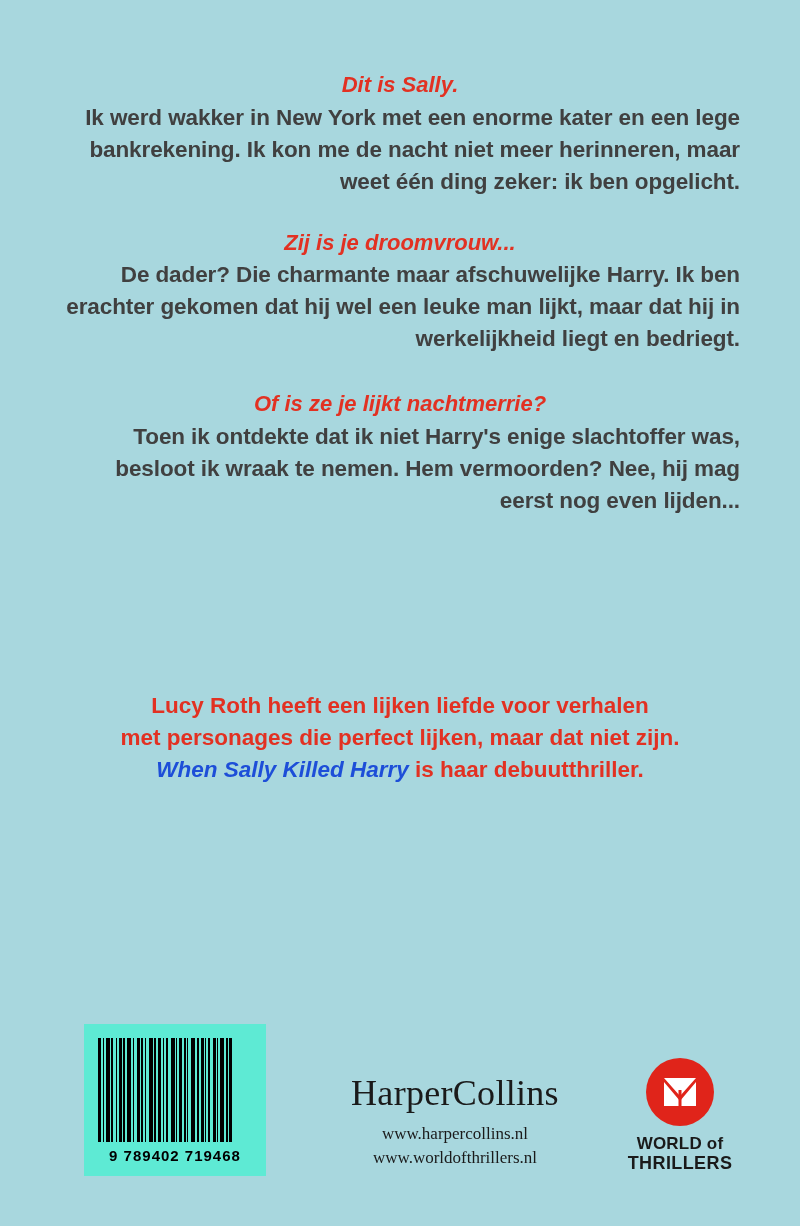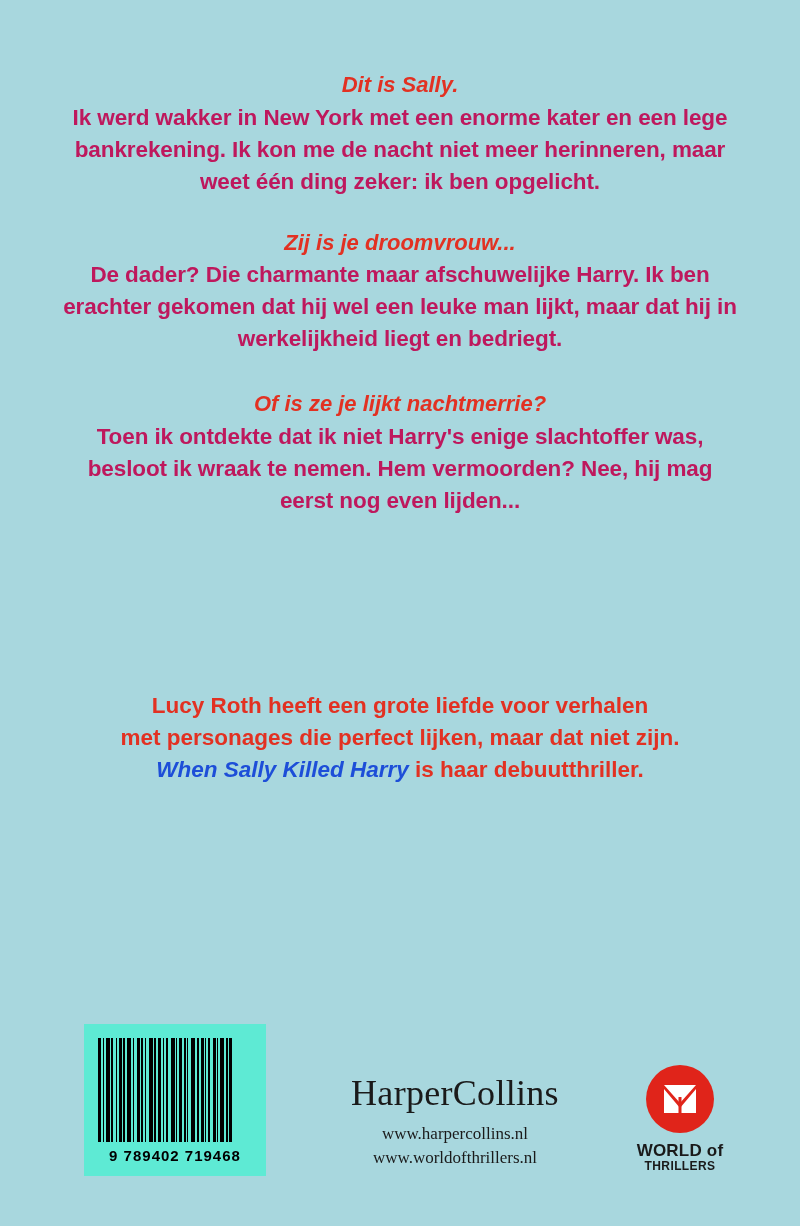--- a/index.html
+++ b/index.html
@@ -44,22 +44,23 @@
     font-size: 22px;
     line-height: 1.35;
     margin-bottom: 2px;
   }
 
   .body-text {
     display: block;
     font-size: 22.5px;
     line-height: 1.42;
     font-weight: 600;
-    color: #be185d;
+    color: #404040;
     letter-spacing: -0.1px;
+    text-align: right;
   }
 
   .author-block {
     position: absolute;
     left: 60px;
     right: 60px;
     top: 690px;
     text-align: center;
     font-size: 22.5px;
     line-height: 1.42;
@@ -160,21 +161,21 @@
     position: relative;
   }
   .wot-line1 {
     font-size: 17px;
     font-weight: bold;
     color: #1a1a1a;
     letter-spacing: 0.2px;
     line-height: 1.15;
   }
   .wot-line2 {
-    font-size: 12px;
+    font-size: 18px;
     font-weight: bold;
     color: #1a1a1a;
     letter-spacing: 0.4px;
     line-height: 1.15;
   }
 </style>
 </head>
 <body>
 
 <div class="page">
@@ -192,21 +193,21 @@
     </div>
 
     <div class="para spaced">
       <span class="lead">Of is ze je lijkt nachtmerrie?</span>
       <span class="body-text">Toen ik ontdekte dat ik niet Harry's enige slachtoffer was, besloot ik wraak te nemen. Hem vermoorden? Nee, hij mag eerst nog even lijden...</span>
     </div>
 
   </div>
 
   <div class="author-block">
-    <span class="author-name">Lucy Roth</span><span class="normal"> heeft een grote liefde voor verhalen</span><br>
+    <span class="author-name">Lucy Roth</span><span class="normal"> heeft een lijken liefde voor verhalen</span><br>
     <span class="normal">met personages die perfect lijken, maar dat niet zijn.</span><br>
     <span class="title-italic">When Sally Killed Harry</span><span class="normal"> is haar debuutthriller.</span>
   </div>
 
   <div class="footer">
 
     <div class="barcode-box">
       <div class="barcode-bars">
         <i style="width:3px"></i>
           <i style="width:2px;background:transparent"></i>

